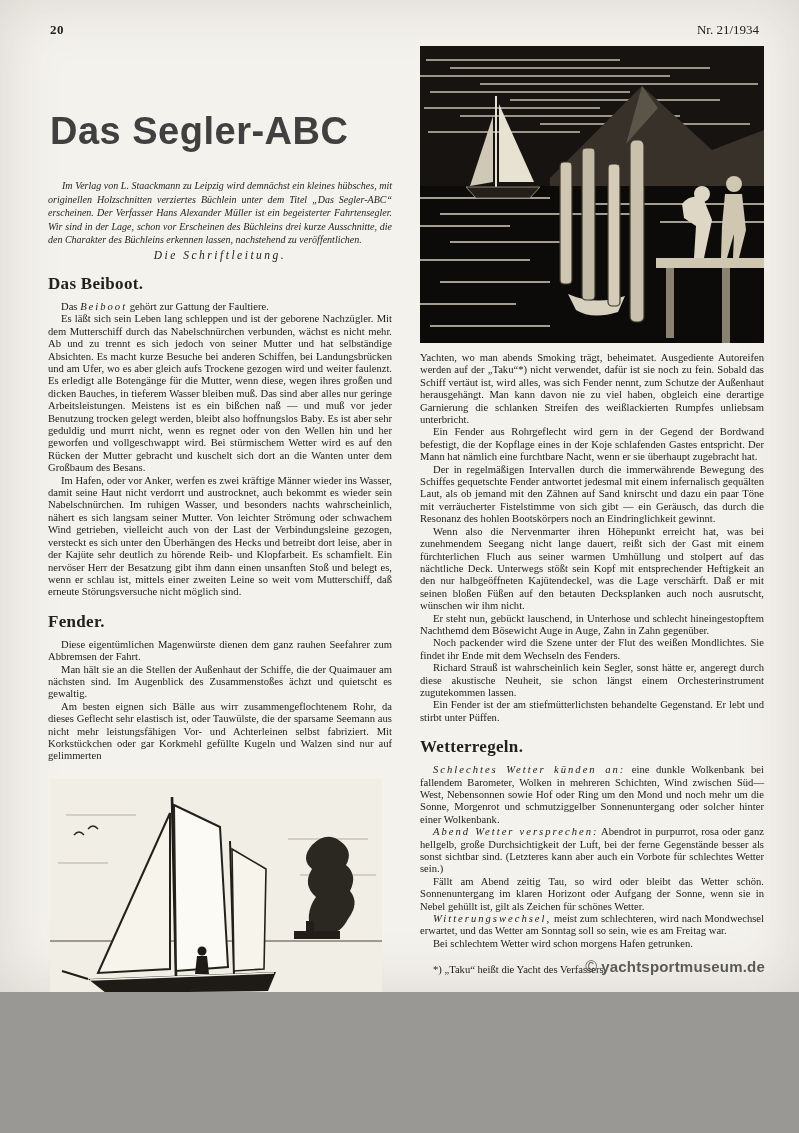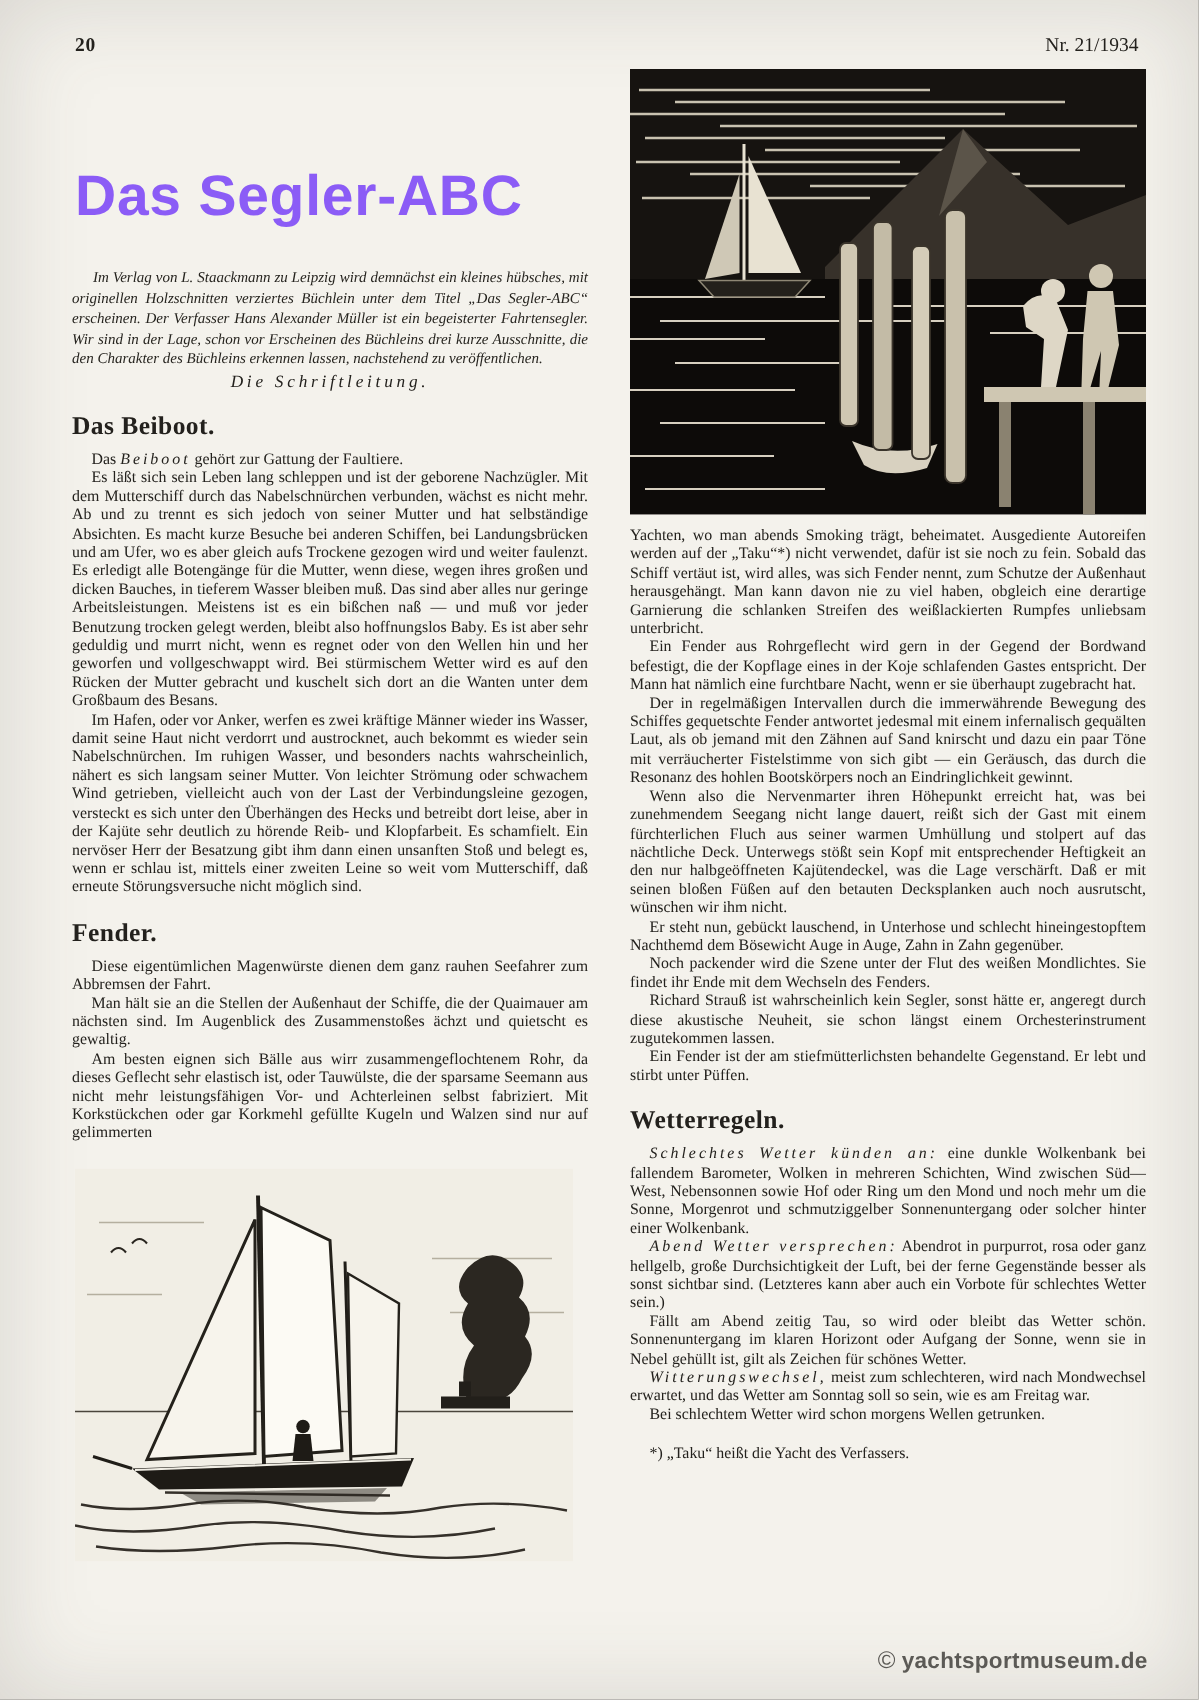--- a/index.html
+++ b/index.html
@@ -1,31 +1,31 @@
 <!DOCTYPE html>
 <html lang="de"><head>
 <meta charset="utf-8">
 <style>
   * { margin:0; padding:0; box-sizing:border-box; }
   html,body { background:#9a9894; }
   body { font-family:"Liberation Serif", serif; }
   .page {
-    position:relative; width:799px; height:1133px; margin:0 auto;
+    position:relative; width:799px; height:992px; margin:0 auto;
     background:#f4f2ec; color:#23211d; overflow:hidden;
     box-shadow: inset 0 0 60px rgba(90,85,75,.18);
   }
   .page-number { position:absolute; top:22px; left:50px; font-size:13px; font-weight:bold; letter-spacing:.5px; }
   .issue-number { position:absolute; top:22px; right:40px; font-size:13px; }
   .col { position:absolute; top:46px; width:344px; }
   .col-left { left:48px; }
   .col-right { left:420px; }
 
   .title {
     font-family:"Liberation Sans", sans-serif; font-weight:700;
-    font-size:38px; letter-spacing:.5px; margin:64px 0 26px 2px; color:#8b5cf6;
+    font-size:38px; letter-spacing:.5px; margin:64px 0 26px 2px; color:#404040;
   }
   .intro {
     font-style:italic; font-size:10px; line-height:13.6px;
     text-align:justify; text-indent:14px; color:#26241f;
   }
   .intro-sig {
     font-style:italic; font-size:11.5px; text-align:center;
     letter-spacing:2.5px; margin:2px 0 10px;
   }
   h2.section {
@@ -192,21 +192,21 @@
     <p class="body">Noch packender wird die Szene unter der Flut des weißen Mondlichtes. Sie findet ihr Ende mit dem Wechseln des Fenders.</p>
     <p class="body">Richard Strauß ist wahrscheinlich kein Segler, sonst hätte er, angeregt durch diese akustische Neuheit, sie schon längst einem Orchesterinstrument zugutekommen lassen.</p>
     <p class="body">Ein Fender ist der am stiefmütterlichsten behandelte Gegenstand. Er lebt und stirbt unter Püffen.</p>
 
     <h2 class="section">Wetterregeln.</h2>
 
     <p class="body"><span class="sperr">Schlechtes Wetter künden an:</span><span> eine dunkle Wolkenbank bei fallendem Barometer, Wolken in mehreren Schichten, Wind zwischen Süd—West, Nebensonnen sowie Hof oder Ring um den Mond und noch mehr um die Sonne, Morgenrot und schmutziggelber Sonnenuntergang oder solcher hinter einer Wolkenbank.</span></p>
     <p class="body"><span class="sperr">Abend Wetter versprechen:</span><span> Abendrot in purpurrot, rosa oder ganz hellgelb, große Durchsichtigkeit der Luft, bei der ferne Gegenstände besser als sonst sichtbar sind. (Letzteres kann aber auch ein Vorbote für schlechtes Wetter sein.)</span></p>
     <p class="body">Fällt am Abend zeitig Tau, so wird oder bleibt das Wetter schön. Sonnenuntergang im klaren Horizont oder Aufgang der Sonne, wenn sie in Nebel gehüllt ist, gilt als Zeichen für schönes Wetter.</p>
     <p class="body"><span class="sperr">Witterungswechsel,</span><span> meist zum schlechteren, wird nach Mondwechsel erwartet, und das Wetter am Sonntag soll so sein, wie es am Freitag war.</span></p>
-    <p class="body">Bei schlechtem Wetter wird schon morgens Wellen getrunken.</p>
+    <p class="body">Bei schlechtem Wetter wird schon morgens Hafen getrunken.</p>
 
     <p class="body footnote">*) „Taku“ heißt die Yacht des Verfassers.</p>
   </div>
 
   <div class="watermark">
     <span class="c-icon">©</span><span>yachtsportmuseum.de</span>
   </div>
 
 </div>
 

